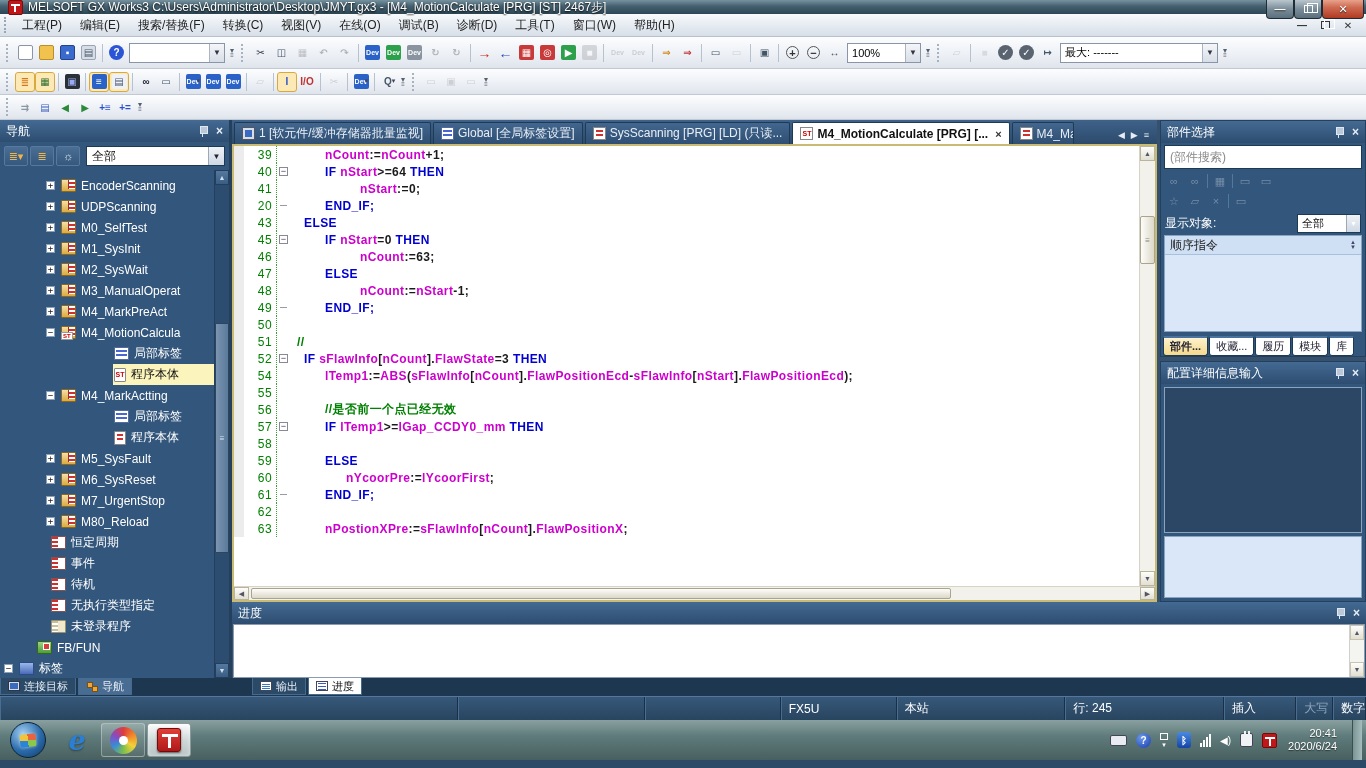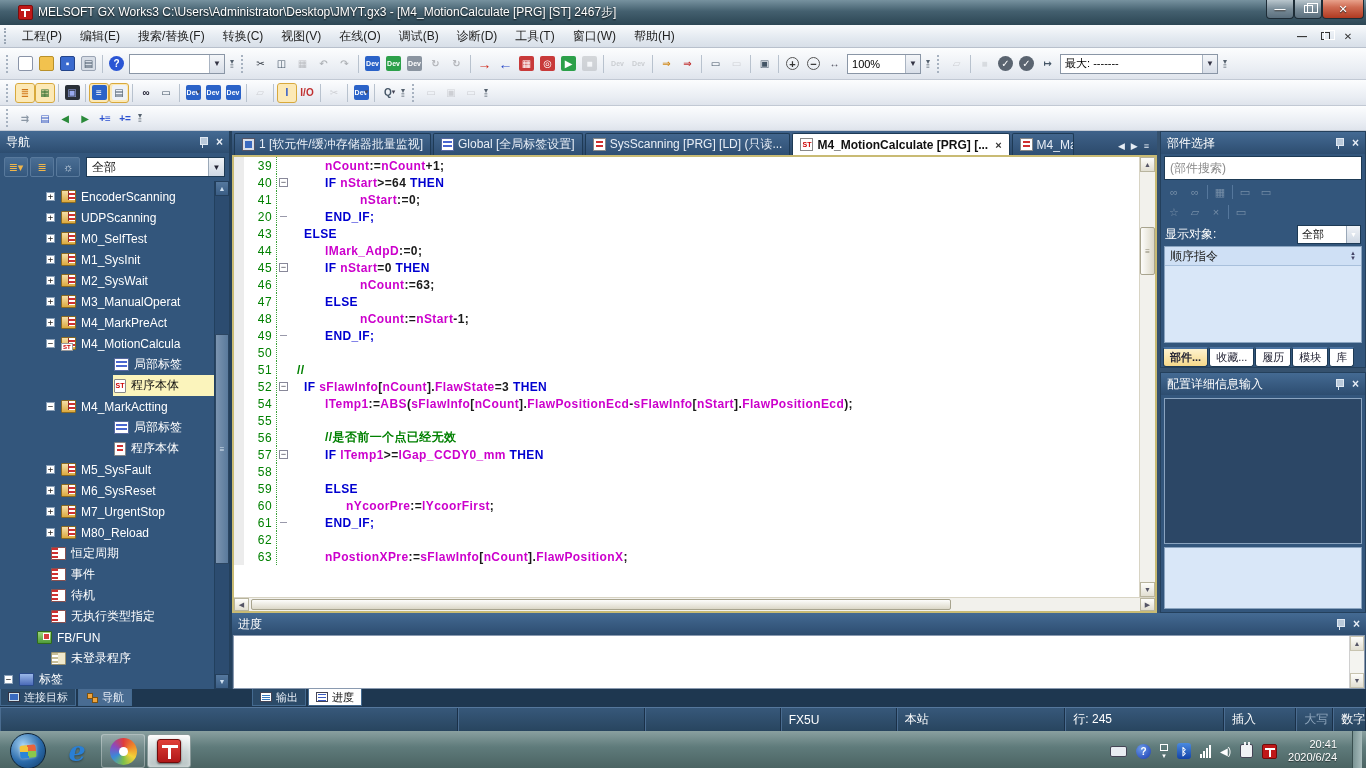--- a/index.html
+++ b/index.html
@@ -1,19 +1,19 @@
 <!DOCTYPE html>
 <html><head>
 <meta charset="utf-8">
 <style>
   *{margin:0;padding:0;box-sizing:border-box;font-family:"Liberation Sans","DejaVu Sans",sans-serif;}
   html,body{width:1366px;height:768px;overflow:hidden;background:#2b4a68;}
 
   
-  #titlebar{height:25px;background:linear-gradient(#77929f,#44606f 45%,#2c4654);display:flex;align-items:center;padding-left:18px;color:#fff;font-size:12px;text-shadow:0 1px 2px #000;}
+  #titlebar{height:14px;background:linear-gradient(#77929f,#44606f 45%,#2c4654);display:flex;align-items:center;padding-left:8px;color:#fff;font-size:12px;text-shadow:0 1px 2px #000;}
   .gxico{width:15px;height:15px;background:#c01818;border:1px solid #7a0e0e;border-radius:2px;position:relative;flex:none;}
   .gxico::before{content:"";position:absolute;left:2px;top:3px;width:9px;height:2px;background:#fff;}
   .gxico::after{content:"";position:absolute;left:5px;top:3px;width:2px;height:8px;background:#fff;}
   #title-text{margin-left:5px;white-space:nowrap;overflow:hidden;}
   #wincontrols{margin-left:auto;display:flex;margin-right:2px;align-self:flex-start;}
   .wbtn{width:28px;height:19px;border:1px solid #1d2c36;border-top:none;border-radius:0 0 4px 4px;background:linear-gradient(#b9c6cd,#7a8d99 50%,#5a6f7d);display:flex;align-items:center;justify-content:center;color:#fff;font-size:11px;font-weight:bold;text-shadow:0 1px 1px #222;}
   .wbtn.close{background:linear-gradient(#e8a28c,#cf6b52 40%,#b03a22);width:42px;}
   .restore-glyph{width:9px;height:8px;border:1px solid #fff;position:relative;background:transparent;}
   .restore-glyph::before{content:"";position:absolute;left:2px;top:-3px;width:9px;height:8px;border:1px solid #fff;}
 
@@ -646,32 +646,32 @@
               <span class="tlabel">待机</span>
             </span>
           </div>
           <div class="trow lvl2">
             <span class="expspace"></span>
             <span class="tlabelwrap">
               <span class="ti ti-cat"></span>
               <span class="tlabel">无执行类型指定</span>
             </span>
           </div>
+          <div class="trow lvl2">
+            <span class="expspace"></span>
+            <span class="tlabelwrap">
+              <span class="ti ti-cat-gray"></span>
+              <span class="tlabel">未登录程序</span>
+            </span>
+          </div>
           <div class="trow lvl1">
             <span class="expspace"></span>
             <span class="tlabelwrap">
               <span class="ti ti-fbfun"></span>
               <span class="tlabel">FB/FUN</span>
-            </span>
-          </div>
-          <div class="trow lvl2">
-            <span class="expspace"></span>
-            <span class="tlabelwrap">
-              <span class="ti ti-cat-gray"></span>
-              <span class="tlabel">未登录程序</span>
             </span>
           </div>
           <div class="trow lvl0">
             <span class="exp">−</span>
             <span class="tlabelwrap">
               <span class="ti ti-label-fold"></span>
               <span class="tlabel">标签</span>
             </span>
           </div>
         </div>
@@ -718,21 +718,20 @@
           </div>
         <div id="editorframe">
           <div id="editor">
             <div id="codearea">
               <div id="codecol">
                   <div class="cl"><span class="lmargin"></span><span class="lnum">39</span><span class="fold"></span><span class="codeln" style="padding-left: 35px;"><span class="tok-id">nCount</span><span class="tok-op">:=</span><span class="tok-id">nCount</span><span class="tok-op">+1;</span></span></div>
                   <div class="cl"><span class="lmargin"></span><span class="lnum">40</span><span class="fold"><span class="fbox">−</span></span><span class="codeln" style="padding-left: 35px;"><span class="tok-kw">IF </span><span class="tok-id">nStart</span><span class="tok-op">&gt;=64 </span><span class="tok-kw">THEN</span></span></div>
                   <div class="cl"><span class="lmargin"></span><span class="lnum">41</span><span class="fold"></span><span class="codeln" style="padding-left: 70px;"><span class="tok-id">nStart</span><span class="tok-op">:=0;</span></span></div>
                   <div class="cl"><span class="lmargin"></span><span class="lnum">20</span><span class="fold"><span class="fend"></span></span><span class="codeln" style="padding-left: 35px;"><span class="tok-kw">END_IF;</span></span></div>
                   <div class="cl"><span class="lmargin"></span><span class="lnum">43</span><span class="fold"></span><span class="codeln" style="padding-left: 14px;"><span class="tok-kw">ELSE</span></span></div>
-                  <div class="cl"><span class="lmargin"></span><span class="lnum">44</span><span class="fold"></span><span class="codeln" style="padding-left: 35px;"><span class="tok-id">lMark_AdpD</span><span class="tok-op">:=0;</span></span></div>
                   <div class="cl"><span class="lmargin"></span><span class="lnum">45</span><span class="fold"><span class="fbox">−</span></span><span class="codeln" style="padding-left: 35px;"><span class="tok-kw">IF </span><span class="tok-id">nStart</span><span class="tok-op">=0 </span><span class="tok-kw">THEN</span></span></div>
                   <div class="cl"><span class="lmargin"></span><span class="lnum">46</span><span class="fold"></span><span class="codeln" style="padding-left: 70px;"><span class="tok-id">nCount</span><span class="tok-op">:=63;</span></span></div>
                   <div class="cl"><span class="lmargin"></span><span class="lnum">47</span><span class="fold"></span><span class="codeln" style="padding-left: 35px;"><span class="tok-kw">ELSE</span></span></div>
                   <div class="cl"><span class="lmargin"></span><span class="lnum">48</span><span class="fold"></span><span class="codeln" style="padding-left: 70px;"><span class="tok-id">nCount</span><span class="tok-op">:=</span><span class="tok-id">nStart</span><span class="tok-op">-1;</span></span></div>
                   <div class="cl"><span class="lmargin"></span><span class="lnum">49</span><span class="fold"><span class="fend"></span></span><span class="codeln" style="padding-left: 35px;"><span class="tok-kw">END_IF;</span></span></div>
                   <div class="cl"><span class="lmargin"></span><span class="lnum">50</span><span class="fold"></span><span class="codeln" style="padding-left: 0px;"></span></div>
                   <div class="cl"><span class="lmargin"></span><span class="lnum">51</span><span class="fold"></span><span class="codeln" style="padding-left: 7px;"><span class="tok-cm">//</span></span></div>
                   <div class="cl"><span class="lmargin"></span><span class="lnum">52</span><span class="fold"><span class="fbox">−</span></span><span class="codeln" style="padding-left: 14px;"><span class="tok-kw">IF </span><span class="tok-id">sFlawInfo</span><span class="tok-op">[</span><span class="tok-id">nCount</span><span class="tok-op">].</span><span class="tok-id">FlawState</span><span class="tok-op">=3 </span><span class="tok-kw">THEN</span></span></div>
                   <div class="cl"><span class="lmargin"></span><span class="lnum">54</span><span class="fold"></span><span class="codeln" style="padding-left: 35px;"><span class="tok-id">lTemp1</span><span class="tok-op">:=</span><span class="tok-id">ABS</span><span class="tok-op">(</span><span class="tok-id">sFlawInfo</span><span class="tok-op">[</span><span class="tok-id">nCount</span><span class="tok-op">].</span><span class="tok-id">FlawPositionEcd</span><span class="tok-op">-</span><span class="tok-id">sFlawInfo</span><span class="tok-op">[</span><span class="tok-id">nStart</span><span class="tok-op">].</span><span class="tok-id">FlawPositionEcd</span><span class="tok-op">);</span></span></div>
                   <div class="cl"><span class="lmargin"></span><span class="lnum">55</span><span class="fold"></span><span class="codeln" style="padding-left: 0px;"></span></div>

